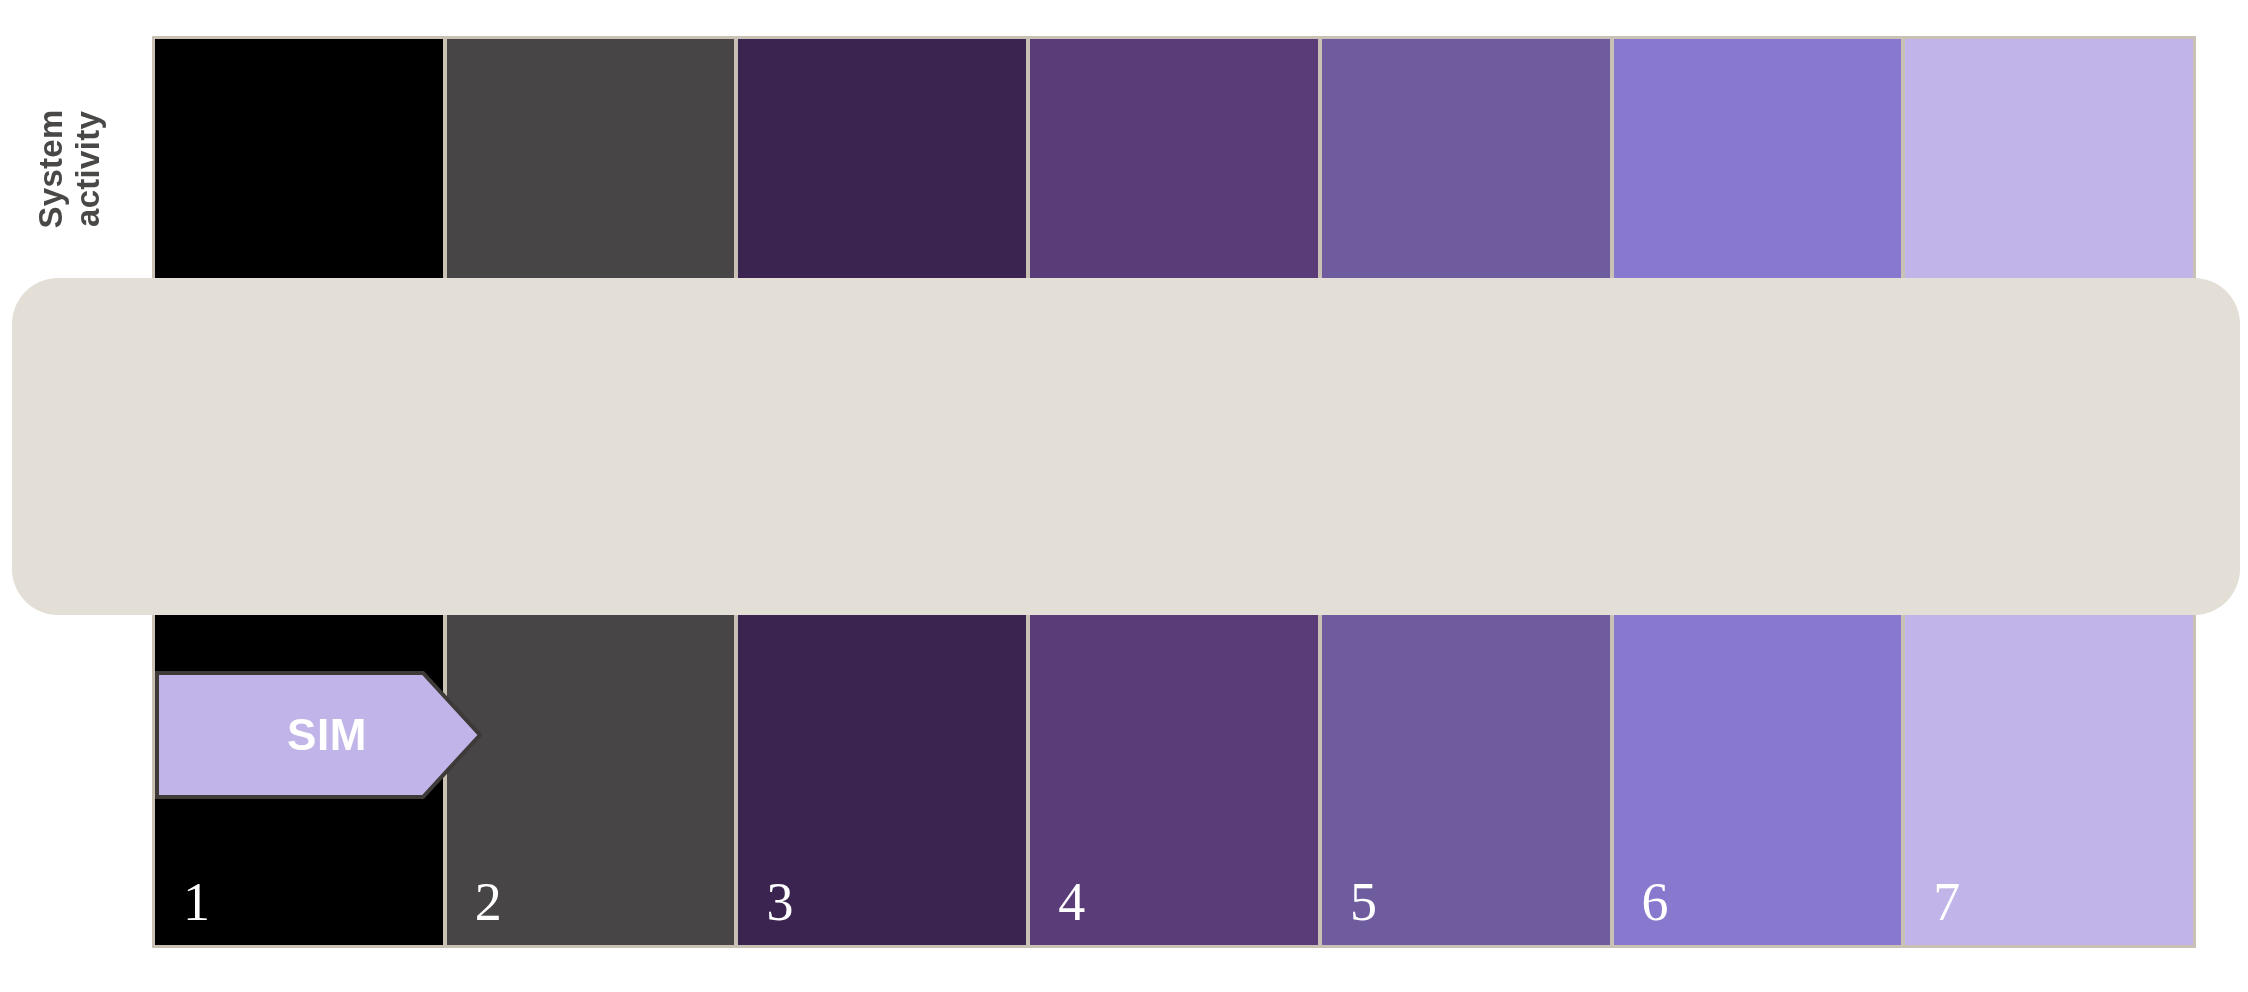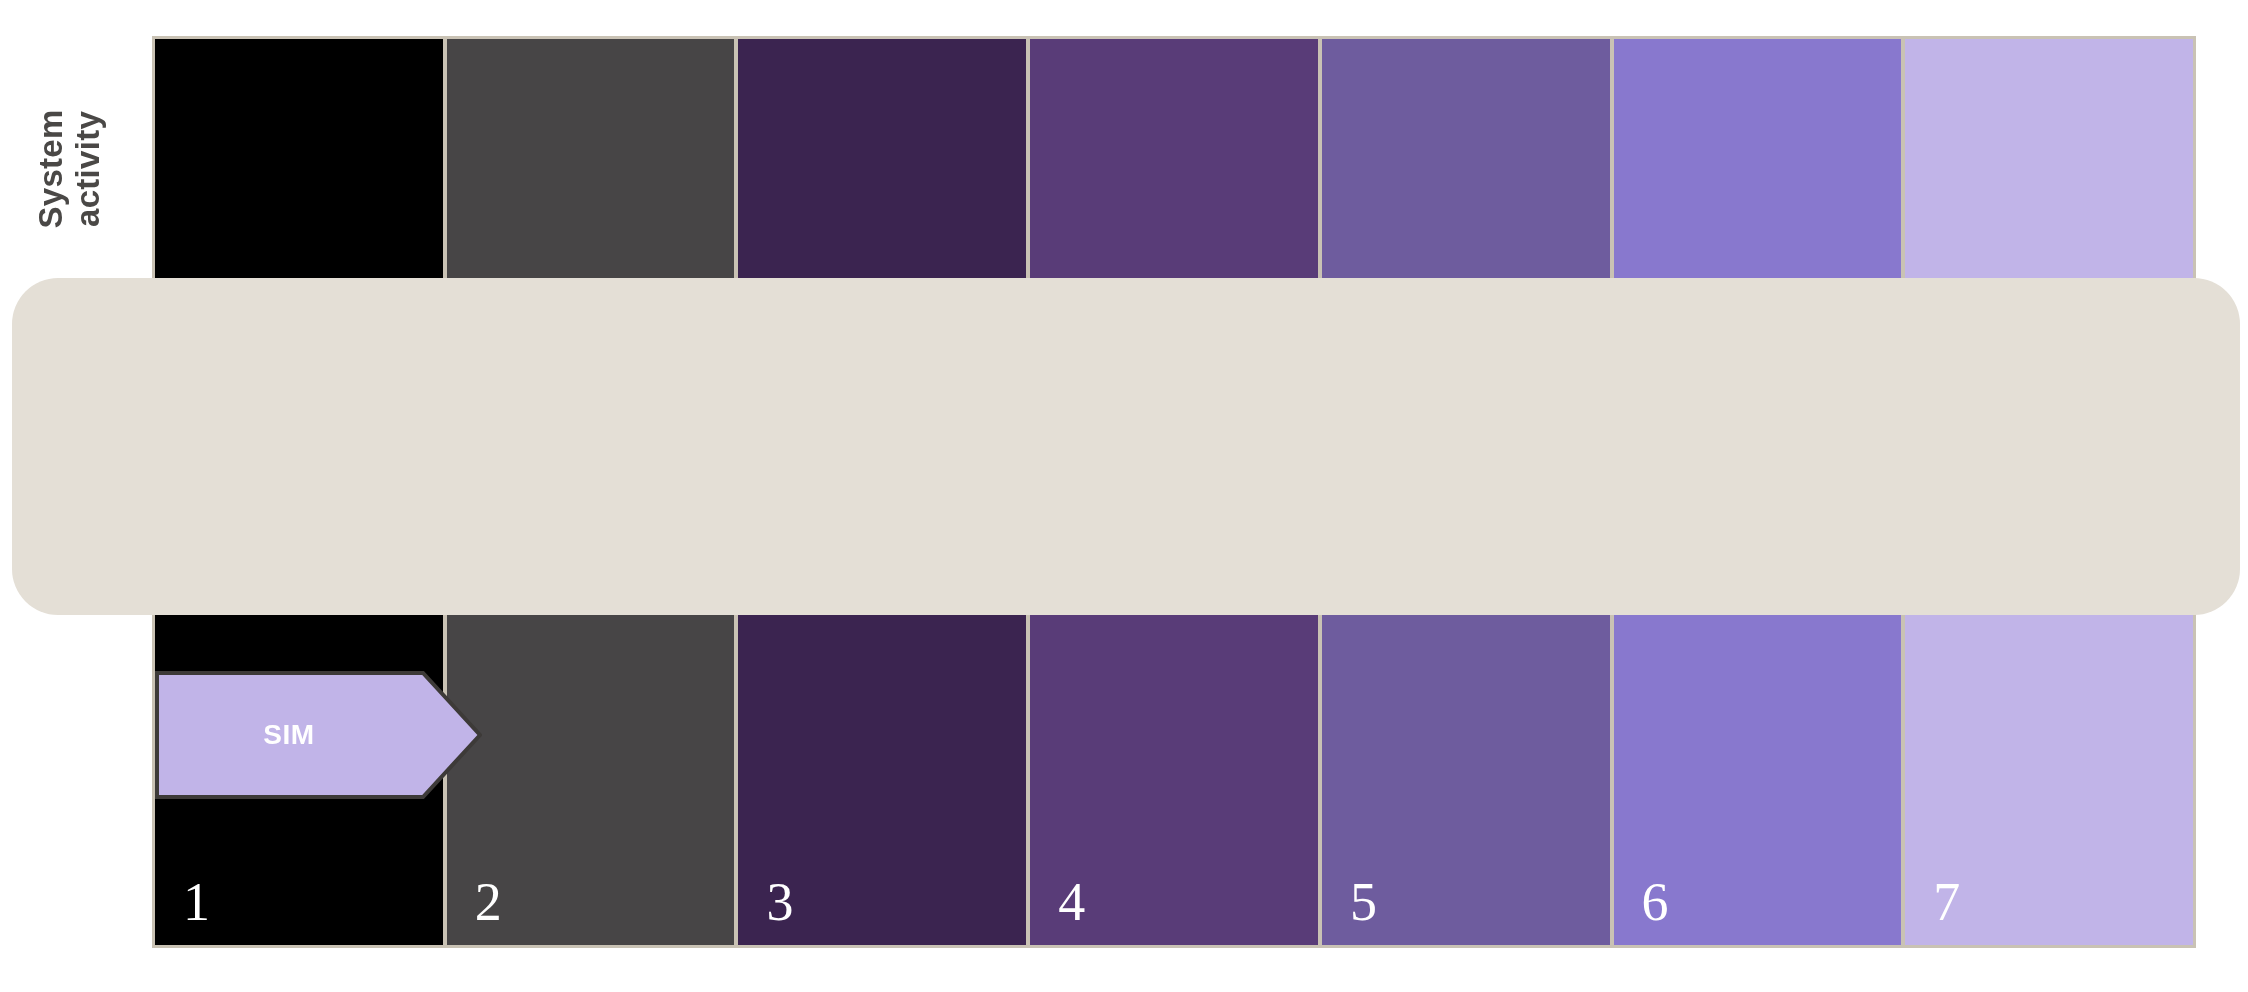--- a/index.html
+++ b/index.html
@@ -132,25 +132,26 @@
   #sim-label {
     position: absolute;
     left: 0;
     top: 0;
     width: 268px;
     height: 128px;
     display: flex;
     align-items: center;
     justify-content: center;
     font-family: "Liberation Sans", sans-serif;
-    font-size: 28px;
+    font-size: 44px;
     font-weight: bold;
     color: #ffffff;
     letter-spacing: 0.6px;
     pointer-events: none;
+    padding-left: 38px;
   }
 </style>
 </head>
 <body>
 
 <div id="canvas">
 
   <div id="grid" style="background: rgb(201, 194, 180);">
 
     <div class="col" style="background: rgb(0, 0, 0);">

